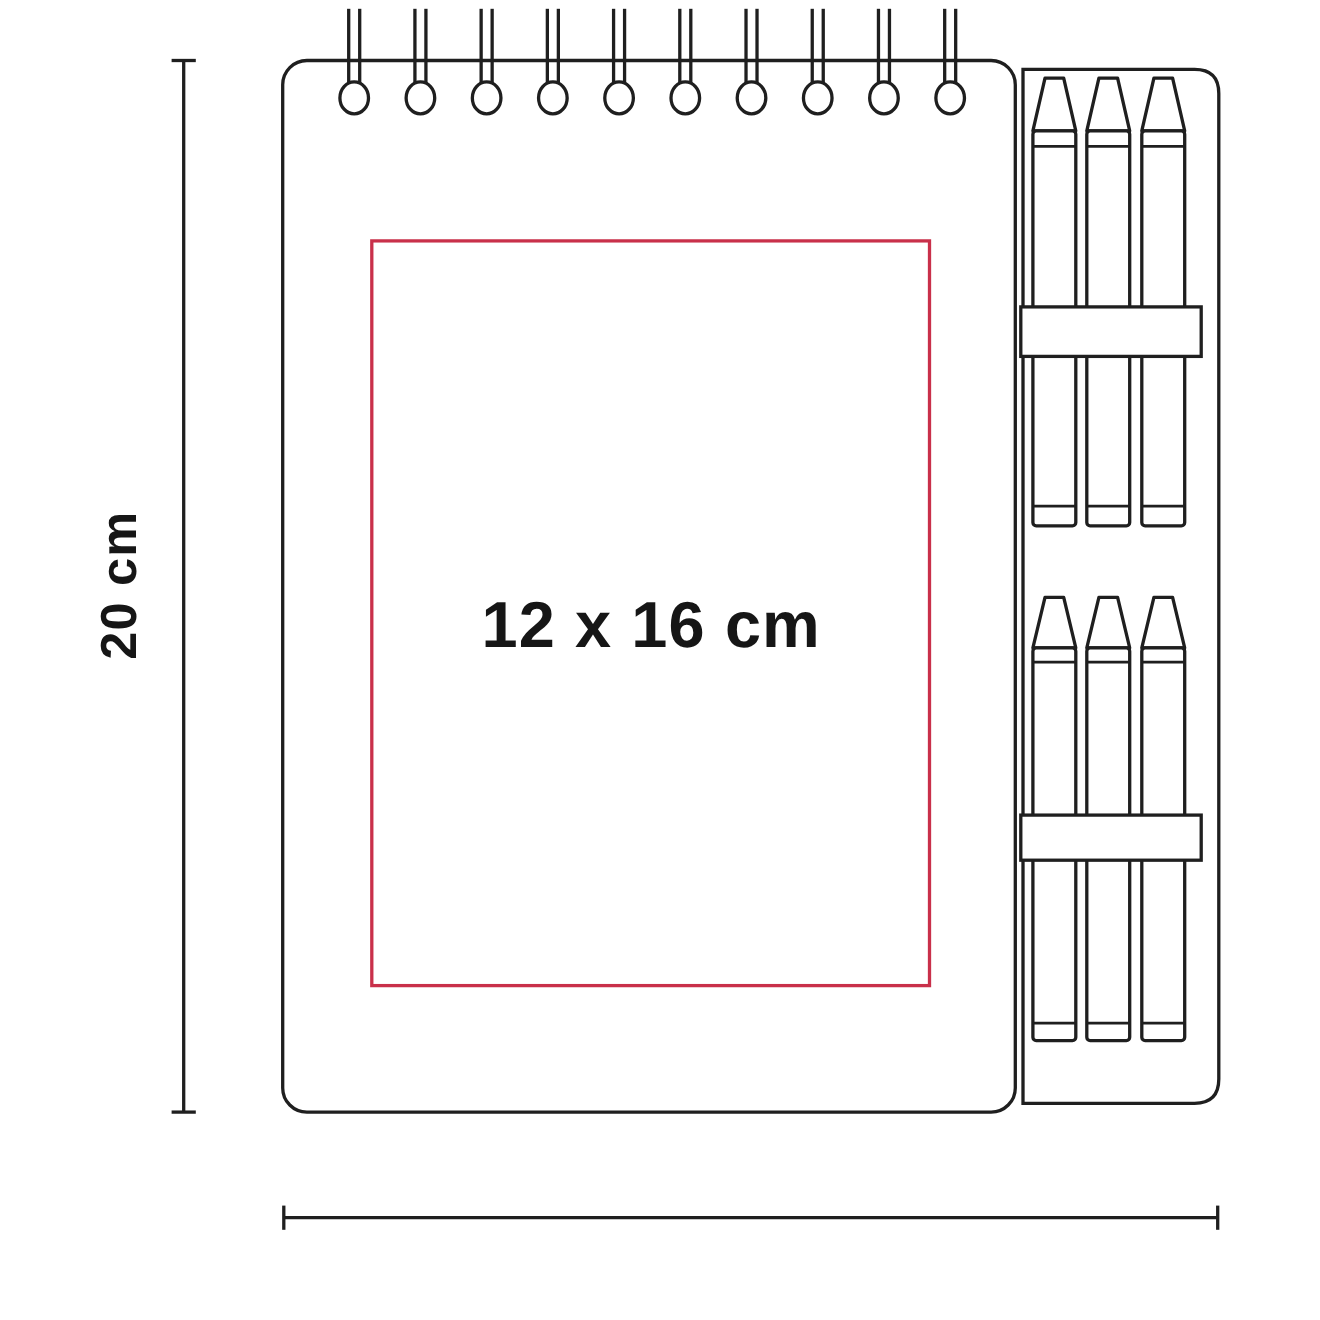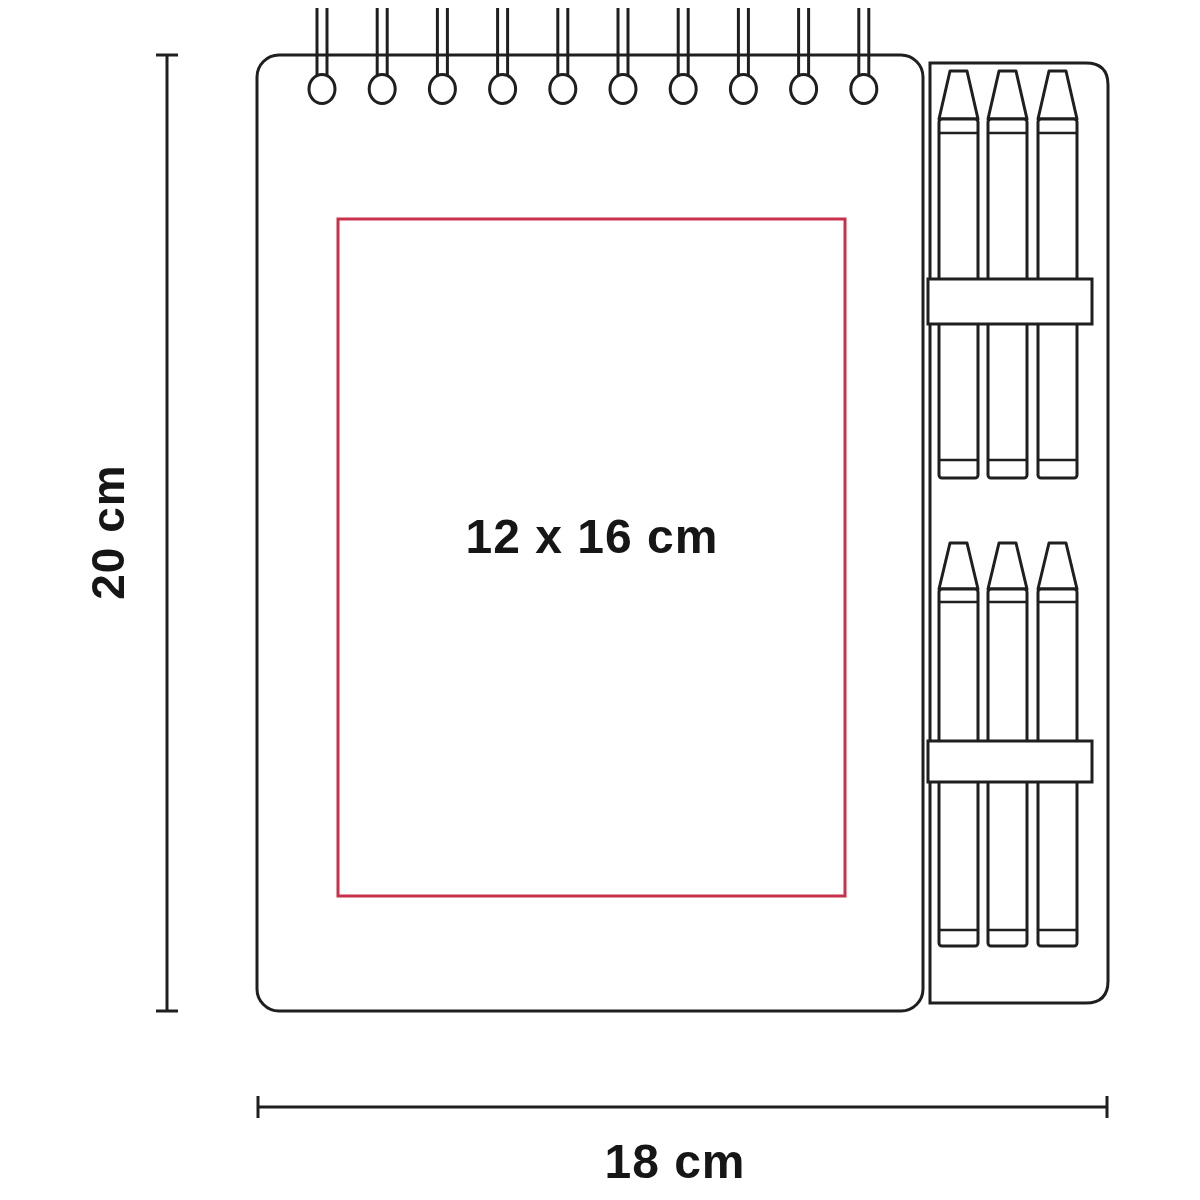--- a/index.html
+++ b/index.html
@@ -28,23 +28,23 @@
     letter-spacing: 1px;
   }
   #height-label {
     left: 108px;
     top: 532px;
     transform: translate(-50%, -50%) rotate(-90deg);
     font-size: 46px;
   }
   #imprint-label {
     left: 592px;
-    top: 536px;
+    top: 568px;
     transform: translate(-50%, -50%);
-    font-size: 48px;
+    font-size: 59px;
   }
   #width-label {
     left: 675px;
     top: 1161px;
     transform: translate(-50%, -50%);
     font-size: 48px;
   }
   svg .ln {
     stroke: var(--line, #1f1f1f);
     fill: none;
@@ -175,14 +175,13 @@
       <line x1="258" y1="1107" x2="1107" y2="1107"></line>
       <line x1="258" y1="1096" x2="258" y2="1118"></line>
       <line x1="1107" y1="1096" x2="1107" y2="1118"></line>
     </g>
   </svg>
 
   <div id="height-label" class="dim-label">20 cm</div>
 
   <div id="imprint-label" class="dim-label">12 x 16 cm</div>
 
-  <div id="width-label" class="dim-label">18 cm</div>
 </div>
 
 </body></html>

